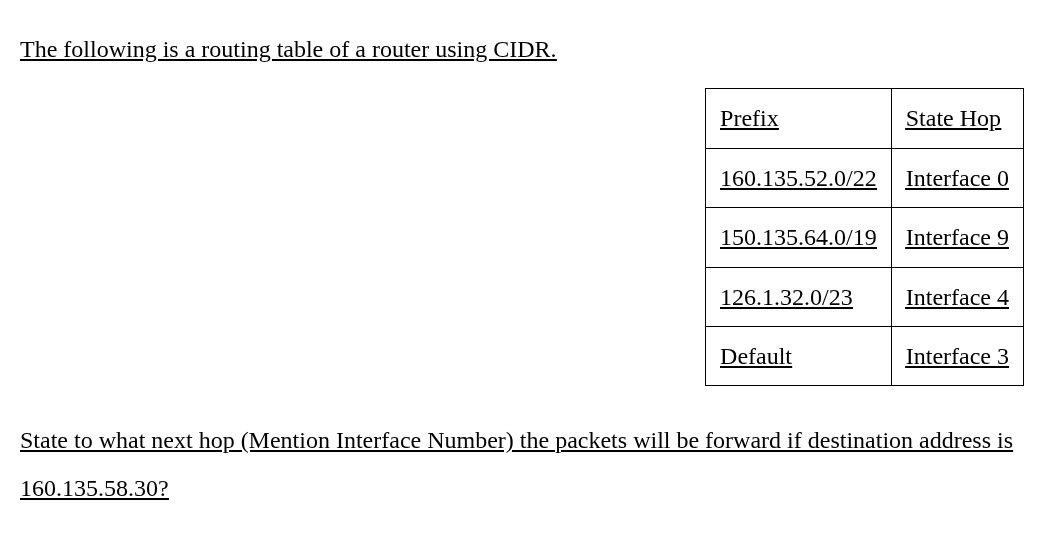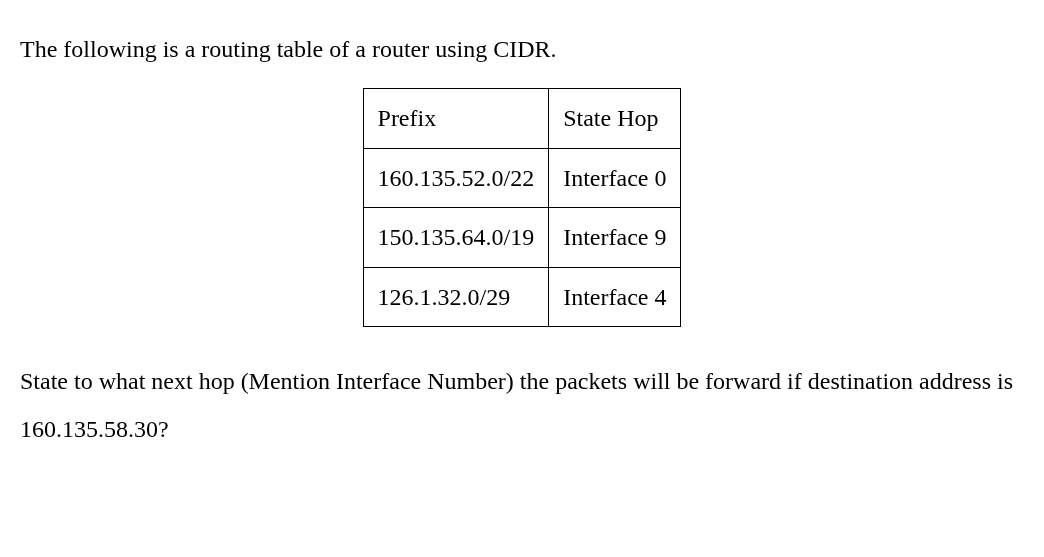--- a/index.html
+++ b/index.html
@@ -1,34 +1,35 @@
 <!DOCTYPE html>
 <html><head>
   <meta charset="utf-8">
   <style>
     * {
       margin: 0;
       padding: 0;
       box-sizing: border-box;
+      text-decoration: underline;
     }
     body {
       font-family: "Times New Roman", Times, serif;
       font-size: 24px;
       color: #000;
       background: #fff;
       padding: 30px 20px;
       width: 1044px;
       line-height: 1.6;
     }
     .intro-text {
       margin-bottom: 20px;
     }
     .table-wrapper {
       display: flex;
-      justify-content: center;
+      justify-content: flex-end;
       margin-bottom: 30px;
     }
     table {
       border-collapse: collapse;
     }
     td {
       border: 1px solid #000;
       padding: 10px 14px;
       text-align: left;
       font-size: 24px;
@@ -51,20 +52,24 @@
     </tr>
     <tr>
       <td>160.135.52.0/22</td>
       <td>Interface 0</td>
     </tr>
     <tr>
       <td>150.135.64.0/19</td>
       <td>Interface 9</td>
     </tr>
     <tr>
-      <td>126.1.32.0/29</td>
+      <td>126.1.32.0/23</td>
       <td>Interface 4</td>
+    </tr>
+    <tr>
+      <td>Default</td>
+      <td>Interface 3</td>
     </tr>
   </tbody>
     </table>
 </div>
 
 <p class="question-text">State to what next hop (Mention Interface Number) the packets will be forward if destination address is 160.135.58.30?</p>
 
 </body></html>

